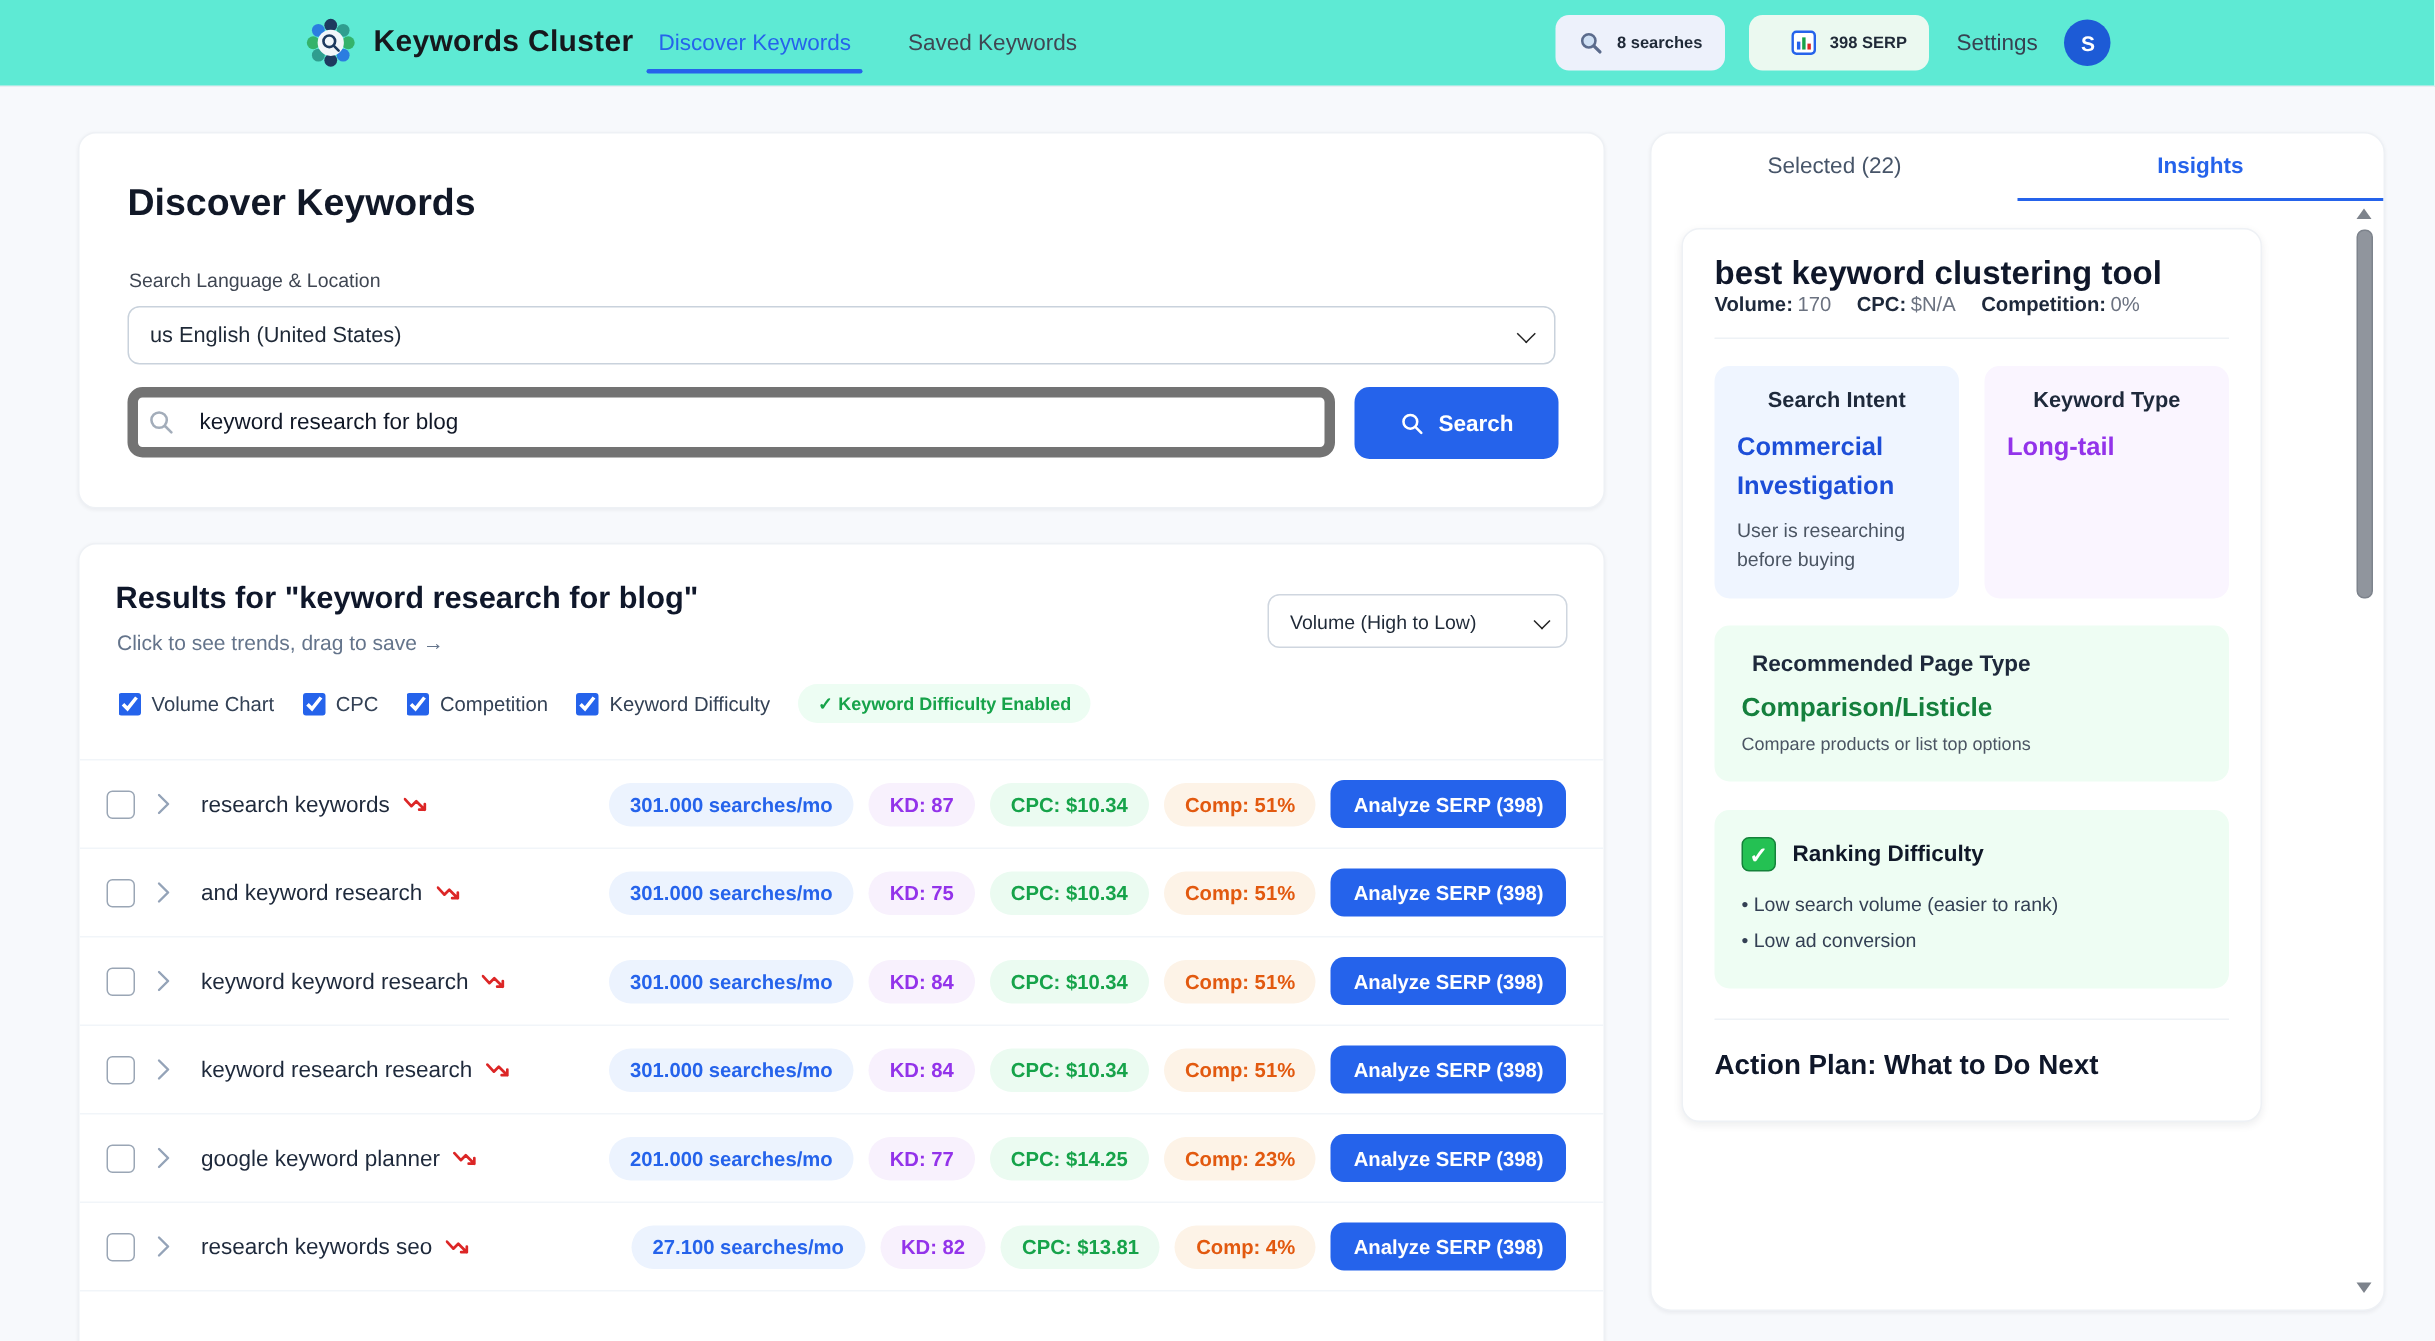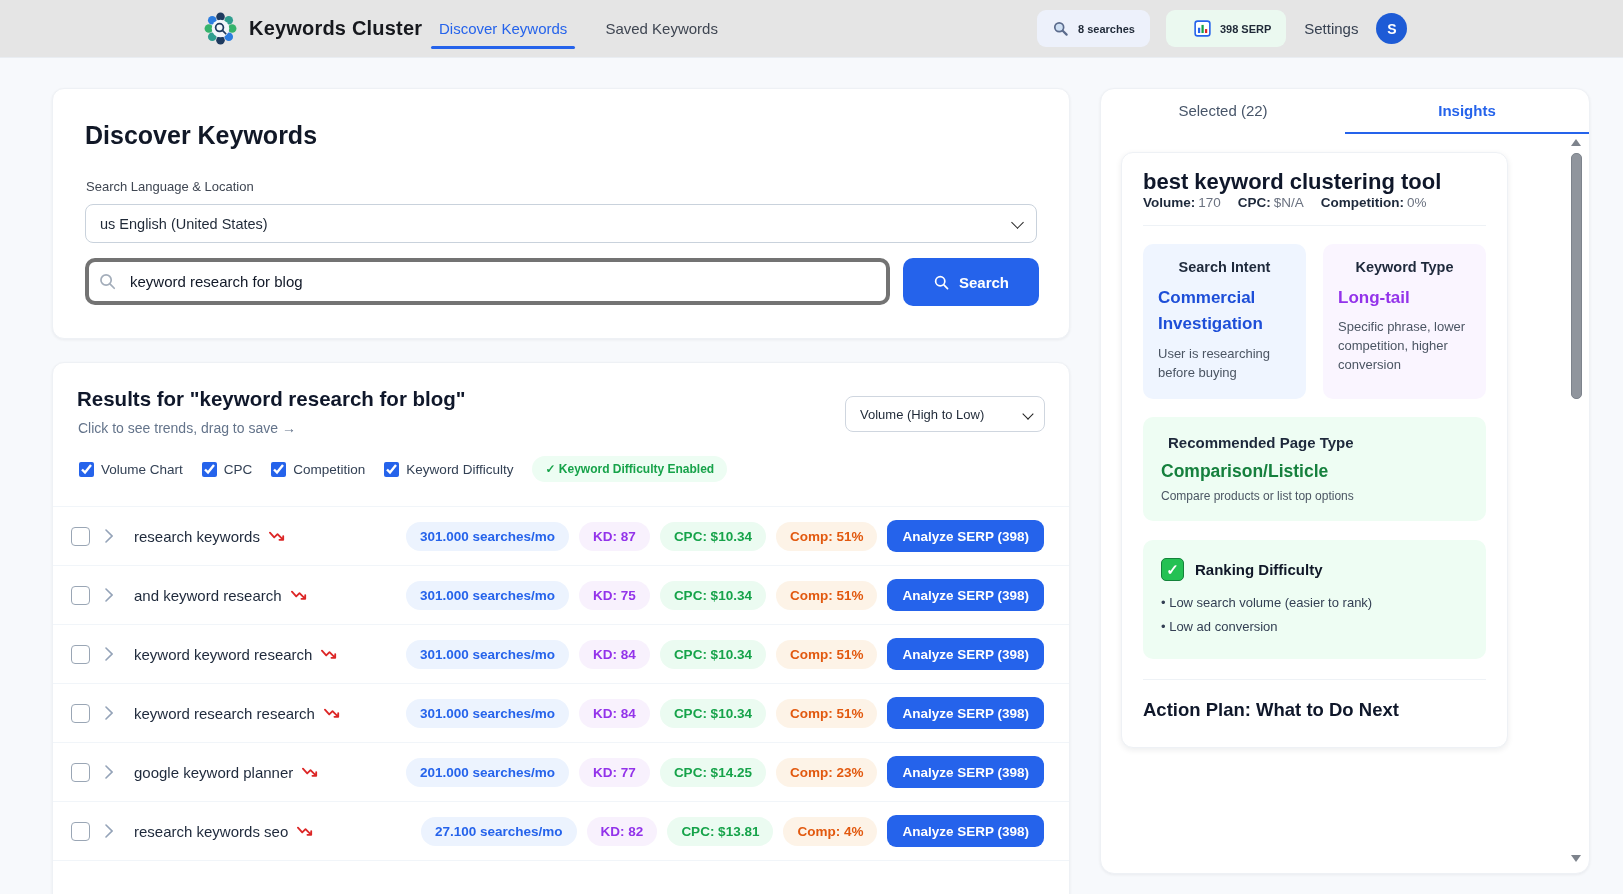--- a/index.html
+++ b/index.html
@@ -1,19 +1,19 @@
 <!DOCTYPE html>
 <html><head>
 <meta charset="utf-8">
 <style>
   html,body{margin:0;padding:0;overflow:hidden;}
   body{width:1623px;height:894px;position:relative;background:#f7f9fc;
        font-family:"Liberation Sans",sans-serif;color:#1f2937;}
   
-  .header{position:absolute;left:0;top:0;right:0;height:57px;background:#e5e5e5;
+  .header{position:absolute;left:0;top:0;right:0;height:57px;background:#5eead4;
           border-bottom:1px solid #e9edf2;z-index:5;text-decoration:underline;}
   .brandwrap{position:absolute;left:203px;top:0;height:57px;display:flex;align-items:center;gap:11px;}
   .brand{font-size:20px;font-weight:800;color:#16181d;letter-spacing:.2px;}
   .nav{position:absolute;left:433px;top:0;height:57px;display:flex;gap:26px;}
   .navtab{display:flex;align-items:center;font-size:15px;color:#3f4652;position:relative;cursor:pointer;padding:0 6px;}
   .navtab.active{color:#2563eb;}
   .navtab.active::after{content:"";position:absolute;left:-2px;right:-2px;bottom:8px;height:3px;background:#2563eb;border-radius:2px;}
   .hdr-right{position:absolute;left:1037px;top:0;height:57px;display:flex;align-items:center;gap:16px;}
   .hbadge{display:flex;align-items:center;gap:9px;height:37px;padding:0 15px;border-radius:9px;
           font-size:11px;font-weight:600;color:#1f2937;cursor:default;}
@@ -28,21 +28,21 @@
   
   .discover-card{left:52px;top:88px;width:1016px;height:249px;}
   .d-title{position:absolute;left:32px;top:32px;font-size:25px;font-weight:800;color:#111827;}
   .d-label{position:absolute;left:33px;top:90px;font-size:13px;color:#3f4652;}
   .d-select{position:absolute;left:32px;top:115px;width:952px;height:39px;border:1px solid #c9d2dc;
             border-radius:8px;display:flex;align-items:center;padding:0 14px;font-size:14.5px;
             color:#1f2937;background:#fff;box-sizing:border-box;cursor:pointer;}
   .sel-chev{position:absolute;right:14px;top:13px;width:8px;height:8px;border-right:1.8px solid #222;
             border-bottom:1.8px solid #222;transform:rotate(45deg);}
   .searchwrap{position:absolute;left:32px;top:169px;width:805px;height:47px;}
-  .searchwrap input{width:100%;height:100%;box-sizing:border-box;border:4px solid #737373;border-radius:10px;
+  .searchwrap input{width:100%;height:100%;box-sizing:border-box;border:7px solid #737373;border-radius:10px;
             padding:0 14px 0 41px;font-size:15px;color:#111827;font-family:"Liberation Sans",sans-serif;outline:none;}
   .searchwrap .mag{position:absolute;left:13px;top:14px;}
   .d-search-btn{position:absolute;left:850px;top:169px;width:136px;height:48px;background:#2563eb;border:none;
             border-radius:10px;color:#fff;font-size:15px;font-weight:700;display:flex;align-items:center;
             justify-content:center;gap:9px;cursor:pointer;font-family:"Liberation Sans",sans-serif;}
   
   .results-card{left:52px;top:362px;width:1016px;height:560px;overflow:hidden;}
   .r-title{position:absolute;left:24px;top:24px;font-size:20.5px;font-weight:800;color:#0f172a;}
   .r-sub{position:absolute;left:25px;top:57px;font-size:14px;color:#64748b;}
   .r-sort{position:absolute;right:24px;top:33px;width:200px;height:36px;border:1px solid #cfd6df;border-radius:8px;
@@ -353,21 +353,20 @@
       <div class="i-div"></div>
       <div class="i-grid">
         <div class="mini intent">
           <div class="mini-title">Search Intent</div>
           <div class="mini-val">Commercial Investigation</div>
           <div class="mini-desc">User is researching before buying</div>
         </div>
         <div class="mini ktype">
           <div class="mini-title">Keyword Type</div>
           <div class="mini-val">Long-tail</div>
-          <div class="mini-desc">Specific phrase, lower competition, higher conversion</div>
         </div>
       </div>
       <div class="pagetype">
         <div class="pt-title">Recommended Page Type</div>
         <div class="pt-val">Comparison/Listicle</div>
         <div class="pt-desc">Compare products or list top options</div>
       </div>
       <div class="ranking">
         <div class="rk-head">
           <span class="rk-check">✓</span>

